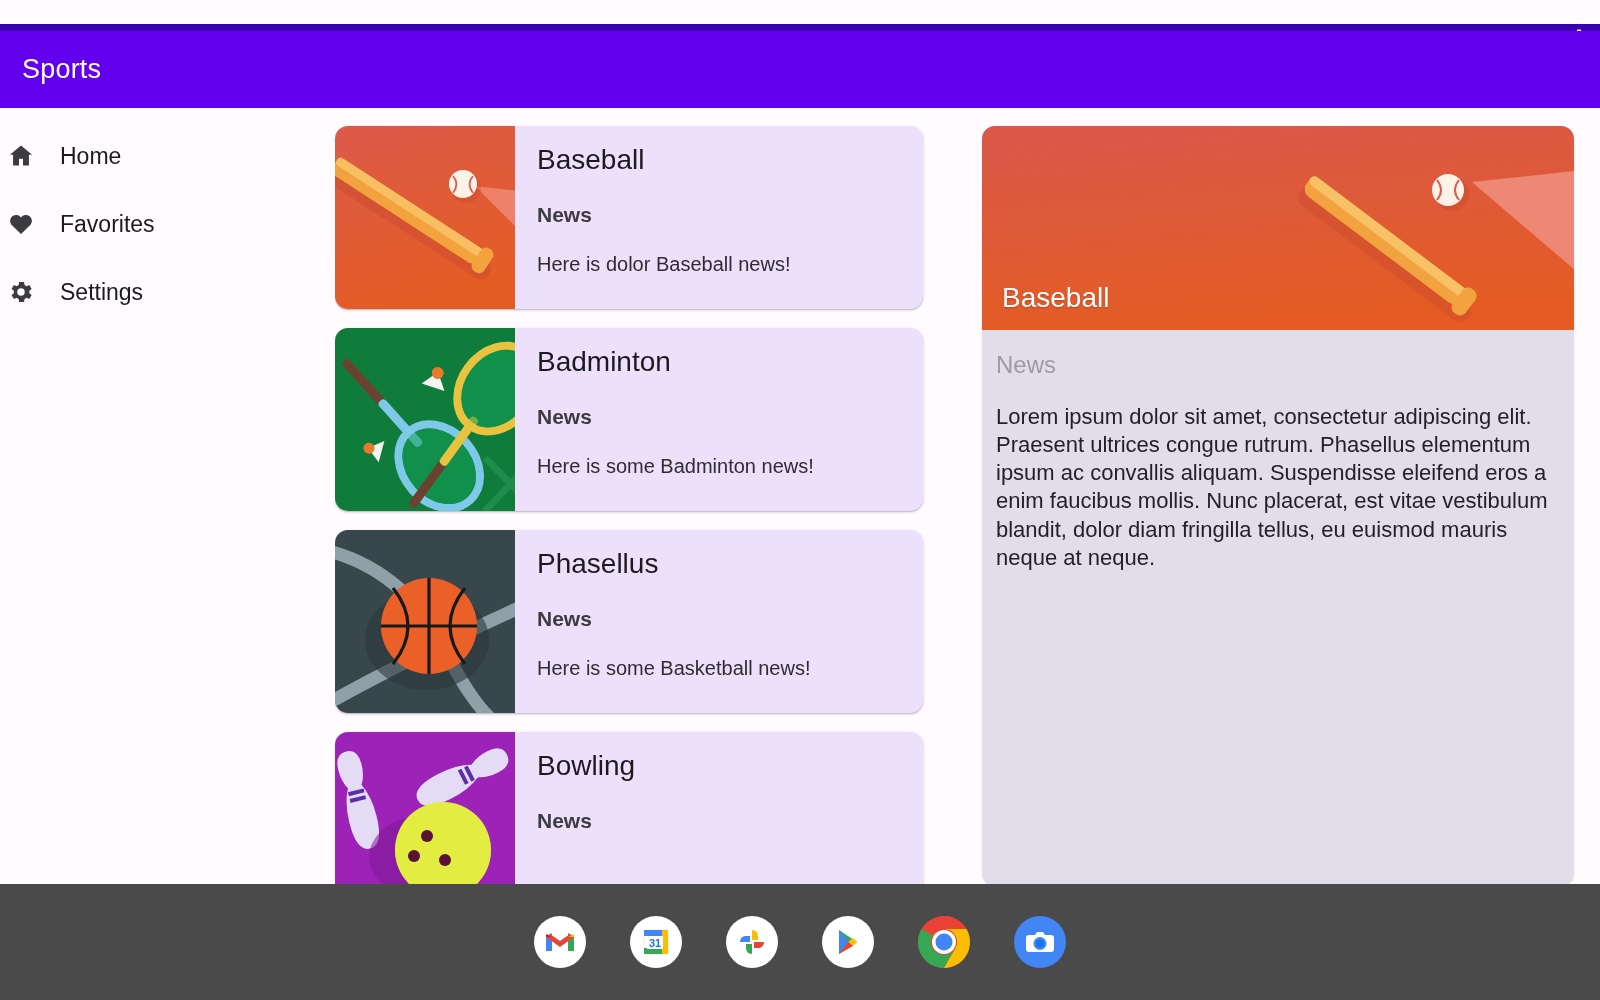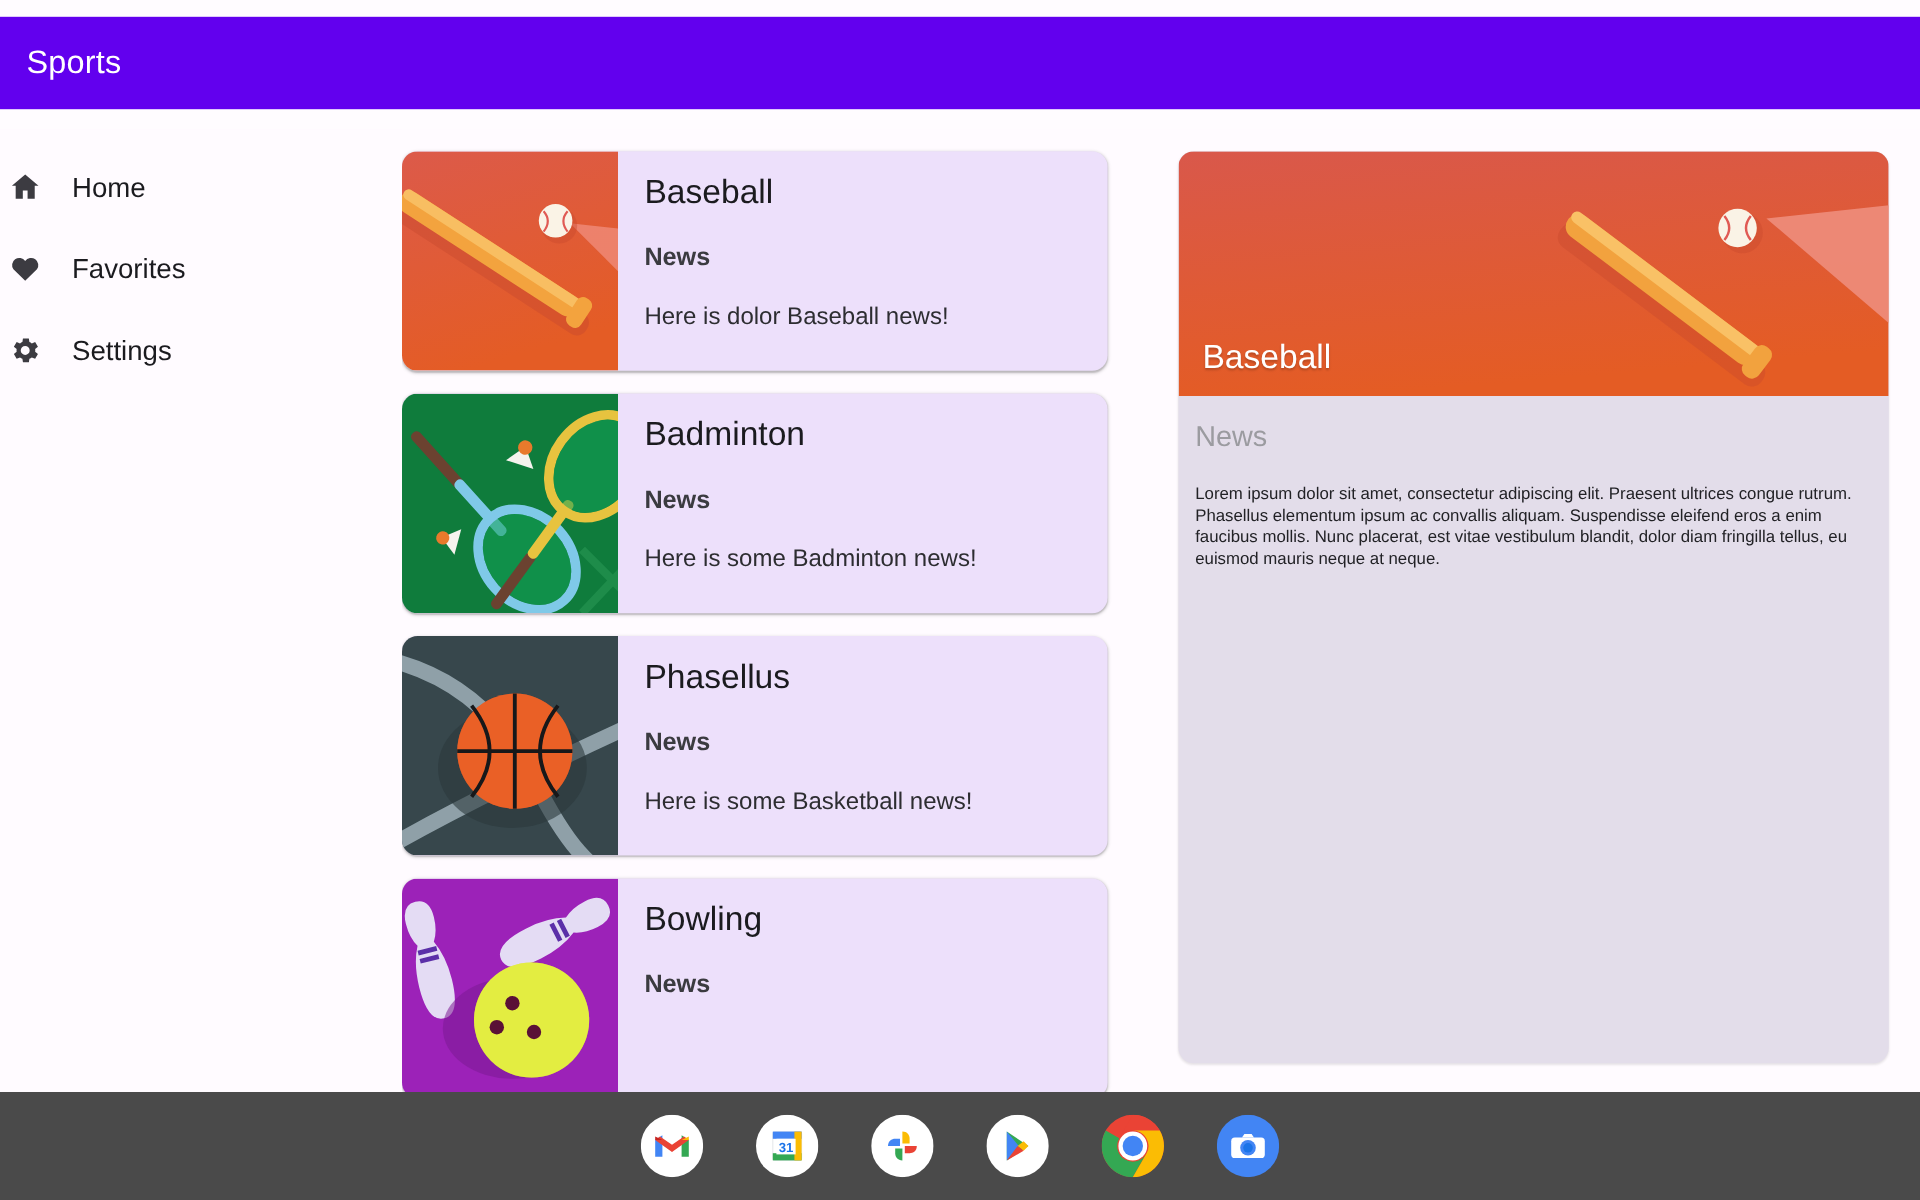--- a/index.html
+++ b/index.html
@@ -20,21 +20,21 @@
     margin-top: 24px;
   }
   .sb-left { display: flex; align-items: center; gap: 9px; }
   .sb-right { display: flex; align-items: center; gap: 14px; }
   .sb-clock { font-size: 17px; font-weight: bold; letter-spacing: .2px; }
   .sb-ic { display: inline-flex; align-items: center; }
   .dot { width: 6px; height: 6px; border-radius: 50%; background: #fff; display: inline-block; }
 
   
   .appbar {
-    position: absolute; top: 14px; left: 0; width: 1600px; height: 77px;
+    position: absolute; top: 31px; left: 0; width: 1600px; height: 77px;
     background: #6200EE; color: #fff;
     display: flex; align-items: center;
   }
   .appbar-title { font-size: 27px; padding-left: 22px; font-weight: normal; letter-spacing: .2px; }
 
   
   .content {
     position: absolute; top: 108px; left: 0; width: 1600px; height: 802px;
     background: #FFFBFF;
     display: flex;
@@ -81,27 +81,27 @@
     position: relative;
     box-shadow: 0 1px 2px rgba(0,0,0,.10);
   }
   .detail-hero { position: relative; height: 204px; overflow: hidden; }
   .detail-hero-title {
     position: absolute; left: 20px; bottom: 16px;
     font-size: 28px; color: #fff; text-shadow: 0 1px 2px rgba(0,0,0,.22);
   }
   .detail-sub { font-size: 24px; color: #9B9BA0; padding: 21px 0 0 14px; }
   .detail-text {
-    font-size: 14px; color: #222226; line-height: 1.28;
+    font-size: 22px; color: #222226; line-height: 1.28;
     padding: 24px 14px 0 14px;
   }
 
   
   .taskbar {
-    position: absolute; left: 0; bottom: 0; width: 1600px; height: 90px;
+    position: absolute; left: 0; bottom: 0; width: 1600px; height: 116px;
     background: #4A4A4A;
     display: flex; align-items: center; justify-content: center; gap: 44px;
   }
   .task-ic { width: 52px; height: 52px; border-radius: 50%; display: block; cursor: pointer; }
 
   
   .illus { position: absolute; inset: 0; width: 100%; height: 100%; display: block; }
 </style>
 </head>
 <body>

